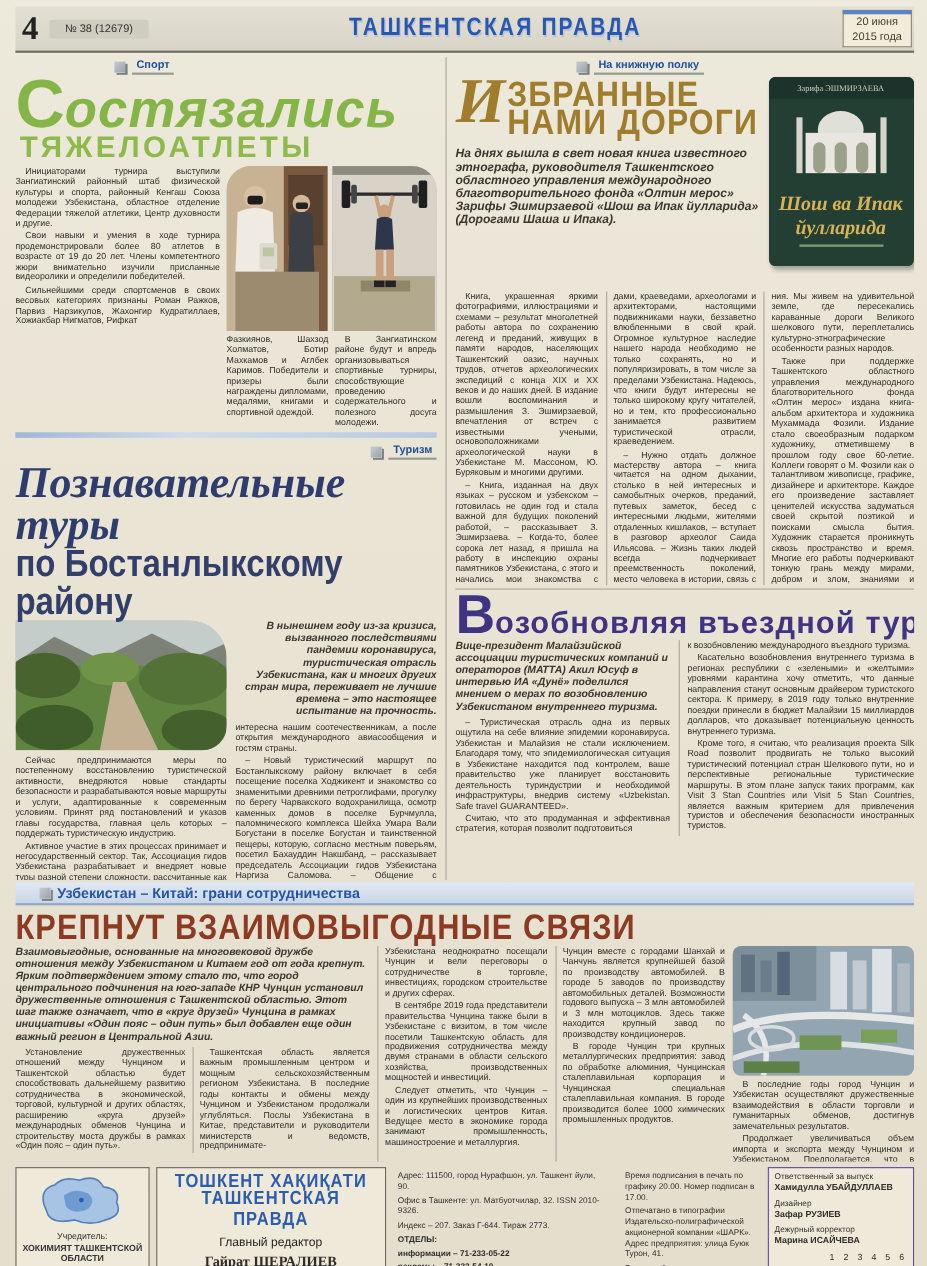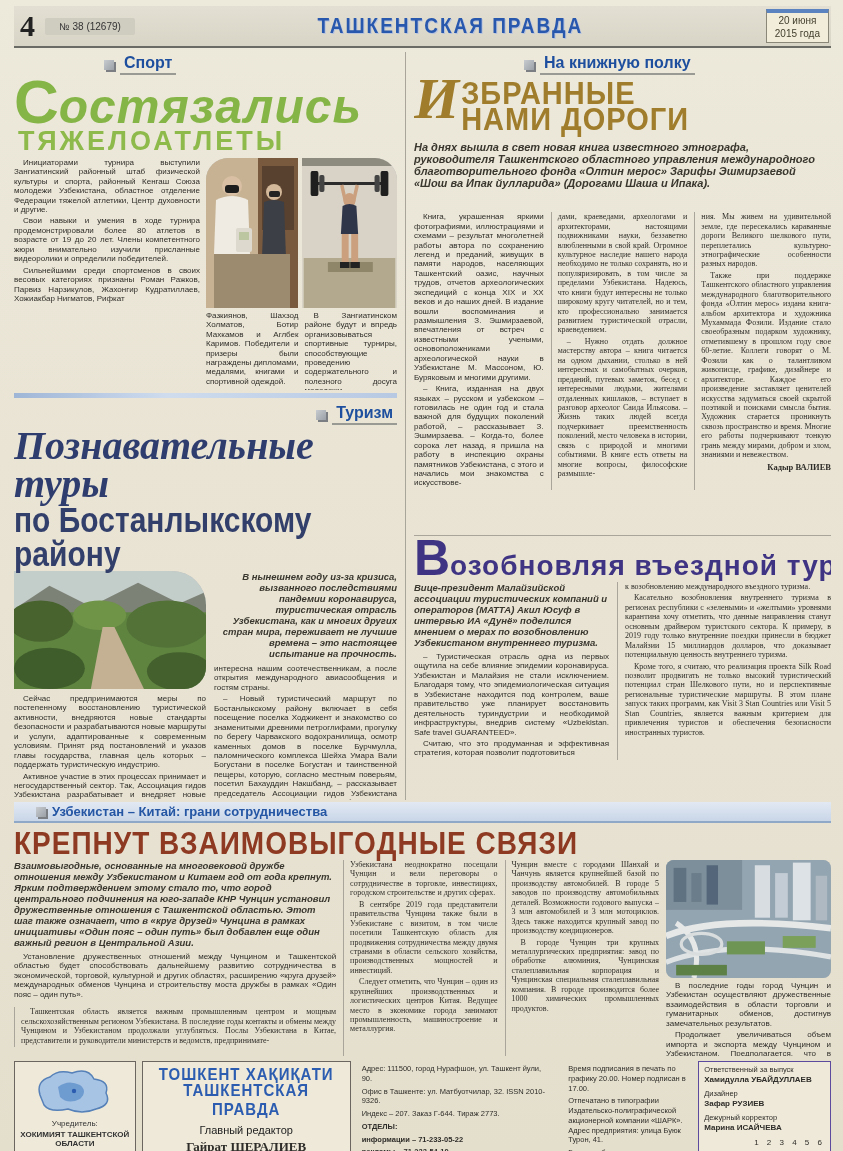--- a/index.html
+++ b/index.html
@@ -17,27 +17,27 @@
   .masthead{flex:1;text-align:center;font-weight:bold;font-size:19px;letter-spacing:2px;
             color:#2857ae;text-shadow:1px 1px 0 #b8c4dd;transform:scaleY(1.2);}
   .datebox{font-size:10px;text-align:center;color:#44402f;background:#f2eddb;border:1px solid #8a8678;
            border-top:4px solid #5b83c0;padding:2px 8px;line-height:1.25;margin-right:2px;}
 
   
   .tagrow{display:flex;align-items:center;gap:6px;margin:2px 0 2px;}
   .tagrow.right{justify-content:flex-end;}
   .tag-icon{width:10px;height:10px;background:linear-gradient(135deg,#c8ccd1,#9aa0a6);
             box-shadow:2px 2px 0 #7b7f84;display:inline-block;}
-  .tag{font-weight:bold;font-size:16px;color:#1d4f9e;border-bottom:2px solid #9a9a94;padding:0 4px 1px;}
+  .tag{font-weight:bold;font-size:10px;color:#1d4f9e;border-bottom:2px solid #9a9a94;padding:0 4px 1px;}
   .bt{font-size:8px;line-height:1.18;text-align:justify;}
   .bt p{margin:0 0 2px;text-indent:9px;}
   .bt p.noind{text-indent:0;}
   .lead{font-weight:bold;font-style:italic;color:#3a372f;}
   .author{font-weight:bold;text-align:right;font-style:normal;font-size:8.5px;margin-top:3px;}
-  .vline{border-left:1px solid #a9a59a;font-family:Liberation Serif, serif;}
+  .vline{border-left:1px solid #a9a59a;}
   .photo{overflow:hidden;background:#bbb;}
   svg{display:block;}
 
   
   .main{display:flex;}
   .col-left{width:398px;}
   .col-right{width:417px;border-left:1px solid #a9a59a;padding-left:8px;margin-left:8px;}
 
   
   .sport{height:338px;overflow:hidden;}
@@ -94,21 +94,21 @@
   
   .china{height:254px;overflow:hidden;margin-top:2px;}
   .kicker{display:flex;align-items:center;gap:6px;background:linear-gradient(180deg,#e2e9f3,#c9d6e8);
           border-bottom:2px solid #8fa8c8;padding:2px 22px;margin-bottom:2px;}
   .kicker span.txt{font-weight:bold;font-size:13px;color:#2456a4;}
   .china-h{margin:1px 0 3px;font-size:28px;font-weight:bold;color:#8e3a22;letter-spacing:1px;
            transform:scaleY(1.15);transform-origin:left top;}
   .china-body{display:flex;gap:7px;}
   .china-a{width:332px;}
   .china-lead{font-size:9.5px;margin:0 0 4px;}
-  .china-a-cols{display:flex;gap:6px;flex-direction:column;}
+  .china-a-cols{display:flex;gap:6px;}
   .china-a-cols .bt{flex:1;}
   .china-b{width:152px;}
   .china-c{width:152px;}
   .china-d{width:170px;}
   .ph-city{height:118px;border-radius:8px;margin-bottom:3px;}
 
   
   .footer{display:flex;gap:6px;margin-top:5px;height:102px;font-size:7.5px;}
   .fbox{border:1px solid #6b6760;background:#eee9d9;padding:3px 5px;overflow:hidden;}
   .f-founder{width:118px;text-align:center;}
@@ -261,20 +261,37 @@
       </div>
       <div class="book-top">
         <div class="book-tl">
           <div class="book-h">
             <span class="bigi">И</span>
             <div class="l1">ЗБРАННЫЕ</div>
             <div class="l2">НАМИ ДОРОГИ</div>
           </div>
           <p class="lead book-lead">На днях вышла в свет новая книга известного этнографа, руководителя Ташкентского областного управления международного благотворительного фонда «Олтин мерос» Зарифы Эшмирзаевой «Шош ва Ипак йулларида» (Дорогами Шаша и Ипака).</p>
         </div>
+        <div class="photo ph-cover">
+          <svg viewBox="0 0 95 122" width="132" height="172" preserveAspectRatio="none" style="width:100%;height:100%;">
+            <rect width="95" height="122" fill="#233f33"></rect>
+            <rect width="95" height="14" fill="#1b332a"></rect>
+            <text x="47" y="9" text-anchor="middle" font-size="5.5" fill="#cbd3c4" font-family="Liberation Serif, serif">Зарифа ЭШМИРЗАЕВА</text>
+            <ellipse cx="47" cy="34" rx="15" ry="12" fill="#dfe0d6"></ellipse>
+            <rect x="24" y="36" width="46" height="26" fill="#e8e6df"></rect>
+            <rect x="29" y="42" width="8" height="20" rx="4" fill="#9aa08a"></rect>
+            <rect x="43" y="42" width="8" height="20" rx="4" fill="#9aa08a"></rect>
+            <rect x="57" y="42" width="8" height="20" rx="4" fill="#9aa08a"></rect>
+            <rect x="18" y="26" width="4" height="36" fill="#d5d4c8"></rect>
+            <rect x="73" y="26" width="4" height="36" fill="#d5d4c8"></rect>
+            <text x="47" y="86" text-anchor="middle" font-size="13" font-style="italic" font-weight="bold" fill="#d7b257" font-family="Liberation Serif, serif">Шош ва Ипак</text>
+            <text x="47" y="101" text-anchor="middle" font-size="13" font-style="italic" font-weight="bold" fill="#d7b257" font-family="Liberation Serif, serif">йулларида</text>
+            <rect x="20" y="108" width="55" height="1.5" fill="#7e9b6e"></rect>
+          </svg>
+        </div>
       </div>
       <div class="book-body">
         <div class="bt">
           <p>Книга, украшенная яркими фотографиями, иллюстрациями и схемами – результат многолетней работы автора по сохранению легенд и преданий, живущих в памяти народов, населяющих Ташкентский оазис, научных трудов, отчетов археологических экспедиций с конца XIX и XX веков и до наших дней. В издание вошли воспоминания и размышления З. Эшмирзаевой, впечатления от встреч с известными учеными, основоположниками археологической науки в Узбекистане М. Массоном, Ю. Буряковым и многими другими.</p>
           <p>– Книга, изданная на двух языках – русском и узбекском – готовилась не один год и стала важной для будущих поколений работой, – рассказывает З. Эшмирзаева. – Когда-то, более сорока лет назад, я пришла на работу в инспекцию охраны памятников Узбекистана, с этого и начались мои знакомства с искусствове-</p>
         </div>
         <div class="bt vline" style="padding-left:6px;">
           <p class="noind">дами, краеведами, археологами и архитекторами, настоящими подвижниками науки, беззаветно влюбленными в свой край. Огромное культурное наследие нашего народа необходимо не только сохранять, но и популяризировать, в том числе за пределами Узбекистана. Надеюсь, что книги будут интересны не только широкому кругу читателей, но и тем, кто профессионально занимается развитием туристической отрасли, краеведением.</p>
           <p>– Нужно отдать должное мастерству автора – книга читается на одном дыхании, столько в ней интересных и самобытных очерков, преданий, путевых заметок, бесед с интересными людьми, жителями отдаленных кишлаков, – вступает в разговор археолог Саида Ильясова. – Жизнь таких людей всегда подчеркивает преемственность поколений, место человека в истории, связь с природой и многими событиями. В книге есть ответы на многие вопросы, философские размышле-</p>
         </div>

